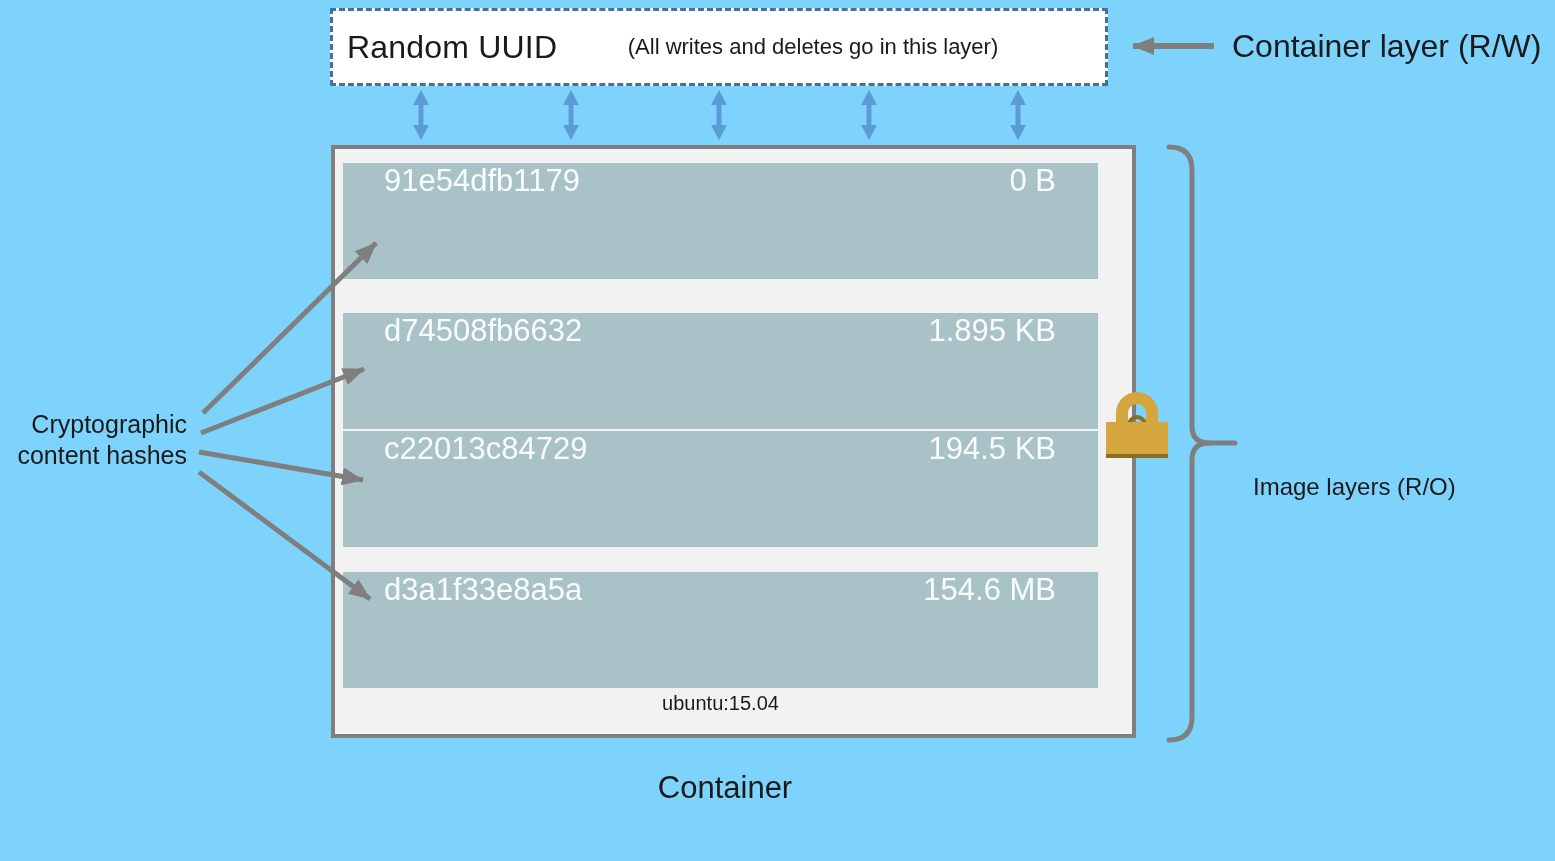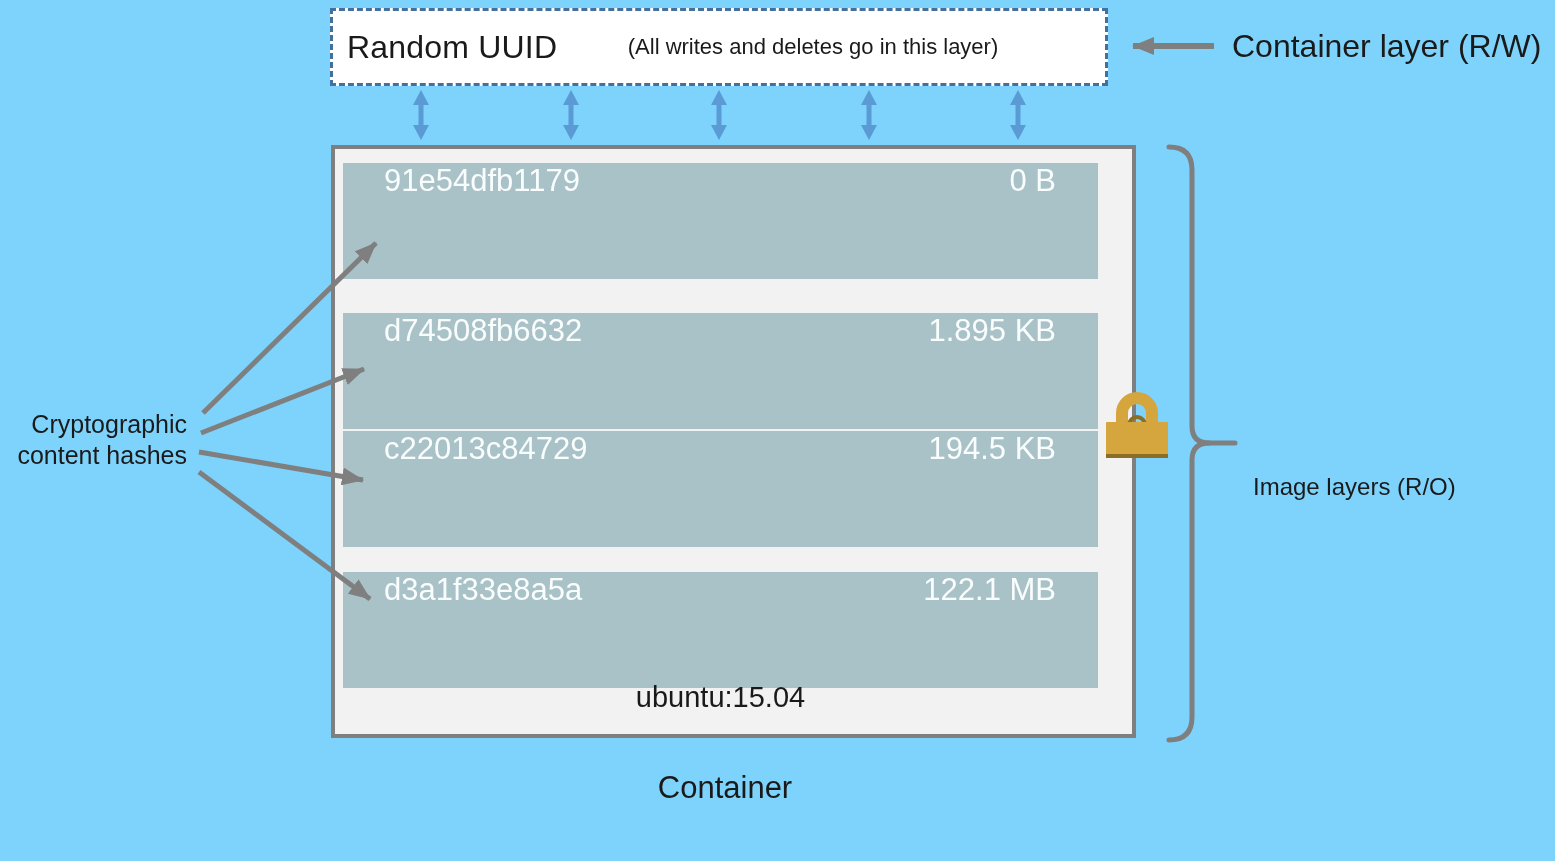--- a/index.html
+++ b/index.html
@@ -51,22 +51,22 @@
     display:flex;align-items:flex-start;justify-content:space-between;
     padding:0 42px 0 41px;box-sizing:border-box;
     color:var(--layer-text,#fafdfd);
     font-size:31px;
   }
   .layer-1{top:14px;}
   .layer-2{top:164px;}
   .layer-3{top:282px;}
   .layer-4{top:423px;}
   .base-label{
-    position:absolute;left:8px;width:755px;bottom:14px;
-    text-align:center;font-size:29px;line-height:46px;
+    position:absolute;left:8px;width:755px;bottom:8px;
+    text-align:center;font-size:20px;line-height:46px;
     color:var(--ink,#1a1a1a);
   }
   
   .rw-label{
     position:absolute;left:1232px;top:26px;
     font-size:32px;line-height:40px;white-space:nowrap;
   }
   .ro-label{
     position:absolute;left:1253px;top:422px;
     font-size:24px;line-height:42px;white-space:nowrap;margin-top:44px;
@@ -105,21 +105,21 @@
     <div class="layer layer-2">
       <span>d74508fb6632</span>
       <span>1.895 KB</span>
     </div>
     <div class="layer layer-3">
       <span>c22013c84729</span>
       <span>194.5 KB</span>
     </div>
     <div class="layer layer-4">
       <span>d3a1f33e8a5a</span>
-      <span>122.1 MB</span>
+      <span>154.6 MB</span>
     </div>
     <div class="base-label">ubuntu:15.04</div>
   </div>
 
   <div class="crypto-label">
     <div>Cryptographic</div>
     <div>content hashes</div>
   </div>
 
   <div class="rw-label">Container layer (R/W)</div>

